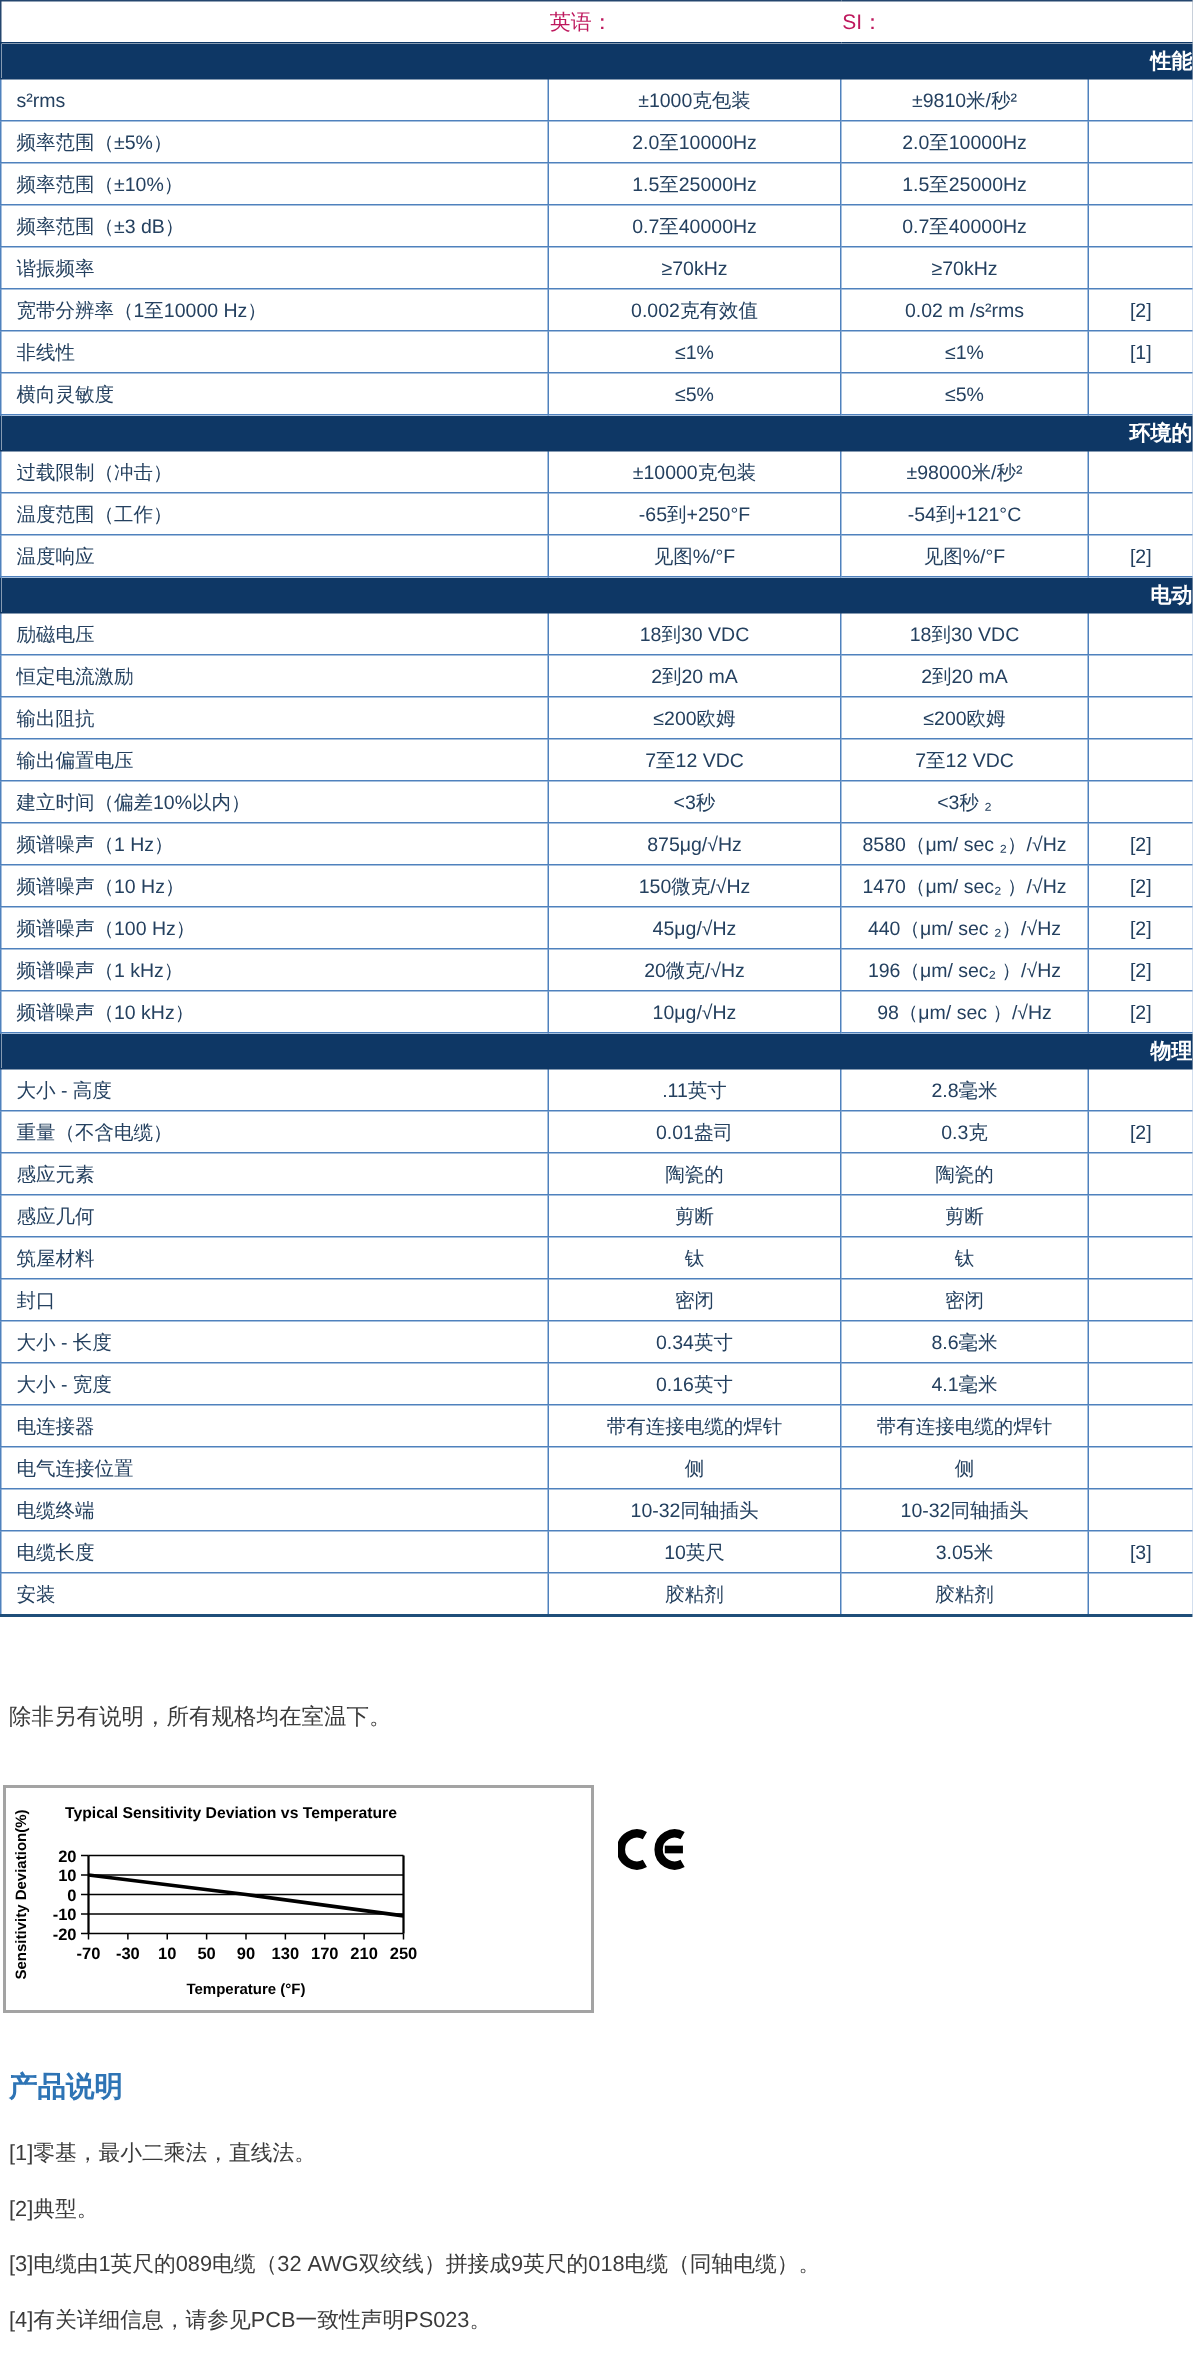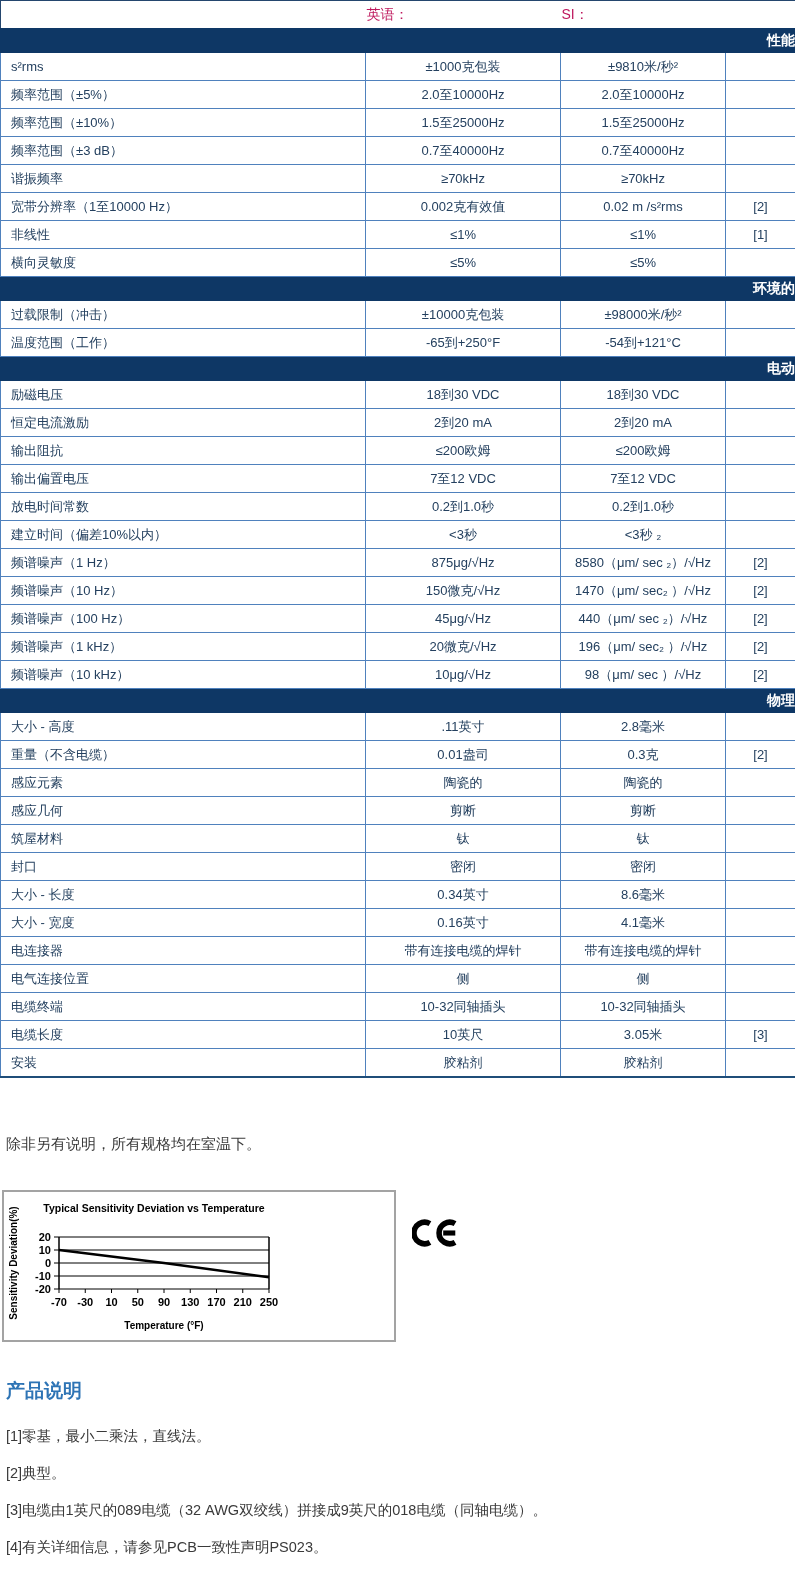--- a/index.html
+++ b/index.html
@@ -113,20 +113,26 @@
           <td class="cell-val">±10000克包装</td>
           <td class="cell-val">±98000米/秒²</td>
           <td class="cell-note"></td>
         </tr>
         <tr class="spec-row">
           <td class="cell-label">温度范围（工作）</td>
           <td class="cell-val">-65到+250°F</td>
           <td class="cell-val">-54到+121°C</td>
           <td class="cell-note"></td>
         </tr>
+        <tr class="spec-row">
+          <td class="cell-label">温度响应</td>
+          <td class="cell-val">见图%/°F</td>
+          <td class="cell-val">见图%/°F</td>
+          <td class="cell-note">[2]</td>
+        </tr>
         <tr>
           <td colspan="4" class="bar">电动</td>
         </tr>
         <tr class="spec-row">
           <td class="cell-label">励磁电压</td>
           <td class="cell-val">18到30 VDC</td>
           <td class="cell-val">18到30 VDC</td>
           <td class="cell-note"></td>
         </tr>
         <tr class="spec-row">
@@ -138,26 +144,20 @@
         <tr class="spec-row">
           <td class="cell-label">输出阻抗</td>
           <td class="cell-val">≤200欧姆</td>
           <td class="cell-val">≤200欧姆</td>
           <td class="cell-note"></td>
         </tr>
         <tr class="spec-row">
           <td class="cell-label">输出偏置电压</td>
           <td class="cell-val">7至12 VDC</td>
           <td class="cell-val">7至12 VDC</td>
-          <td class="cell-note"></td>
-        </tr>
-        <tr class="spec-row">
-          <td class="cell-label">放电时间常数</td>
-          <td class="cell-val">0.2到1.0秒</td>
-          <td class="cell-val">0.2到1.0秒</td>
           <td class="cell-note"></td>
         </tr>
         <tr class="spec-row">
           <td class="cell-label">建立时间（偏差10%以内）</td>
           <td class="cell-val">&lt;3秒</td>
           <td class="cell-val">&lt;3秒 ₂</td>
           <td class="cell-note"></td>
         </tr>
         <tr class="spec-row">
           <td class="cell-label">频谱噪声（1 Hz）</td>

